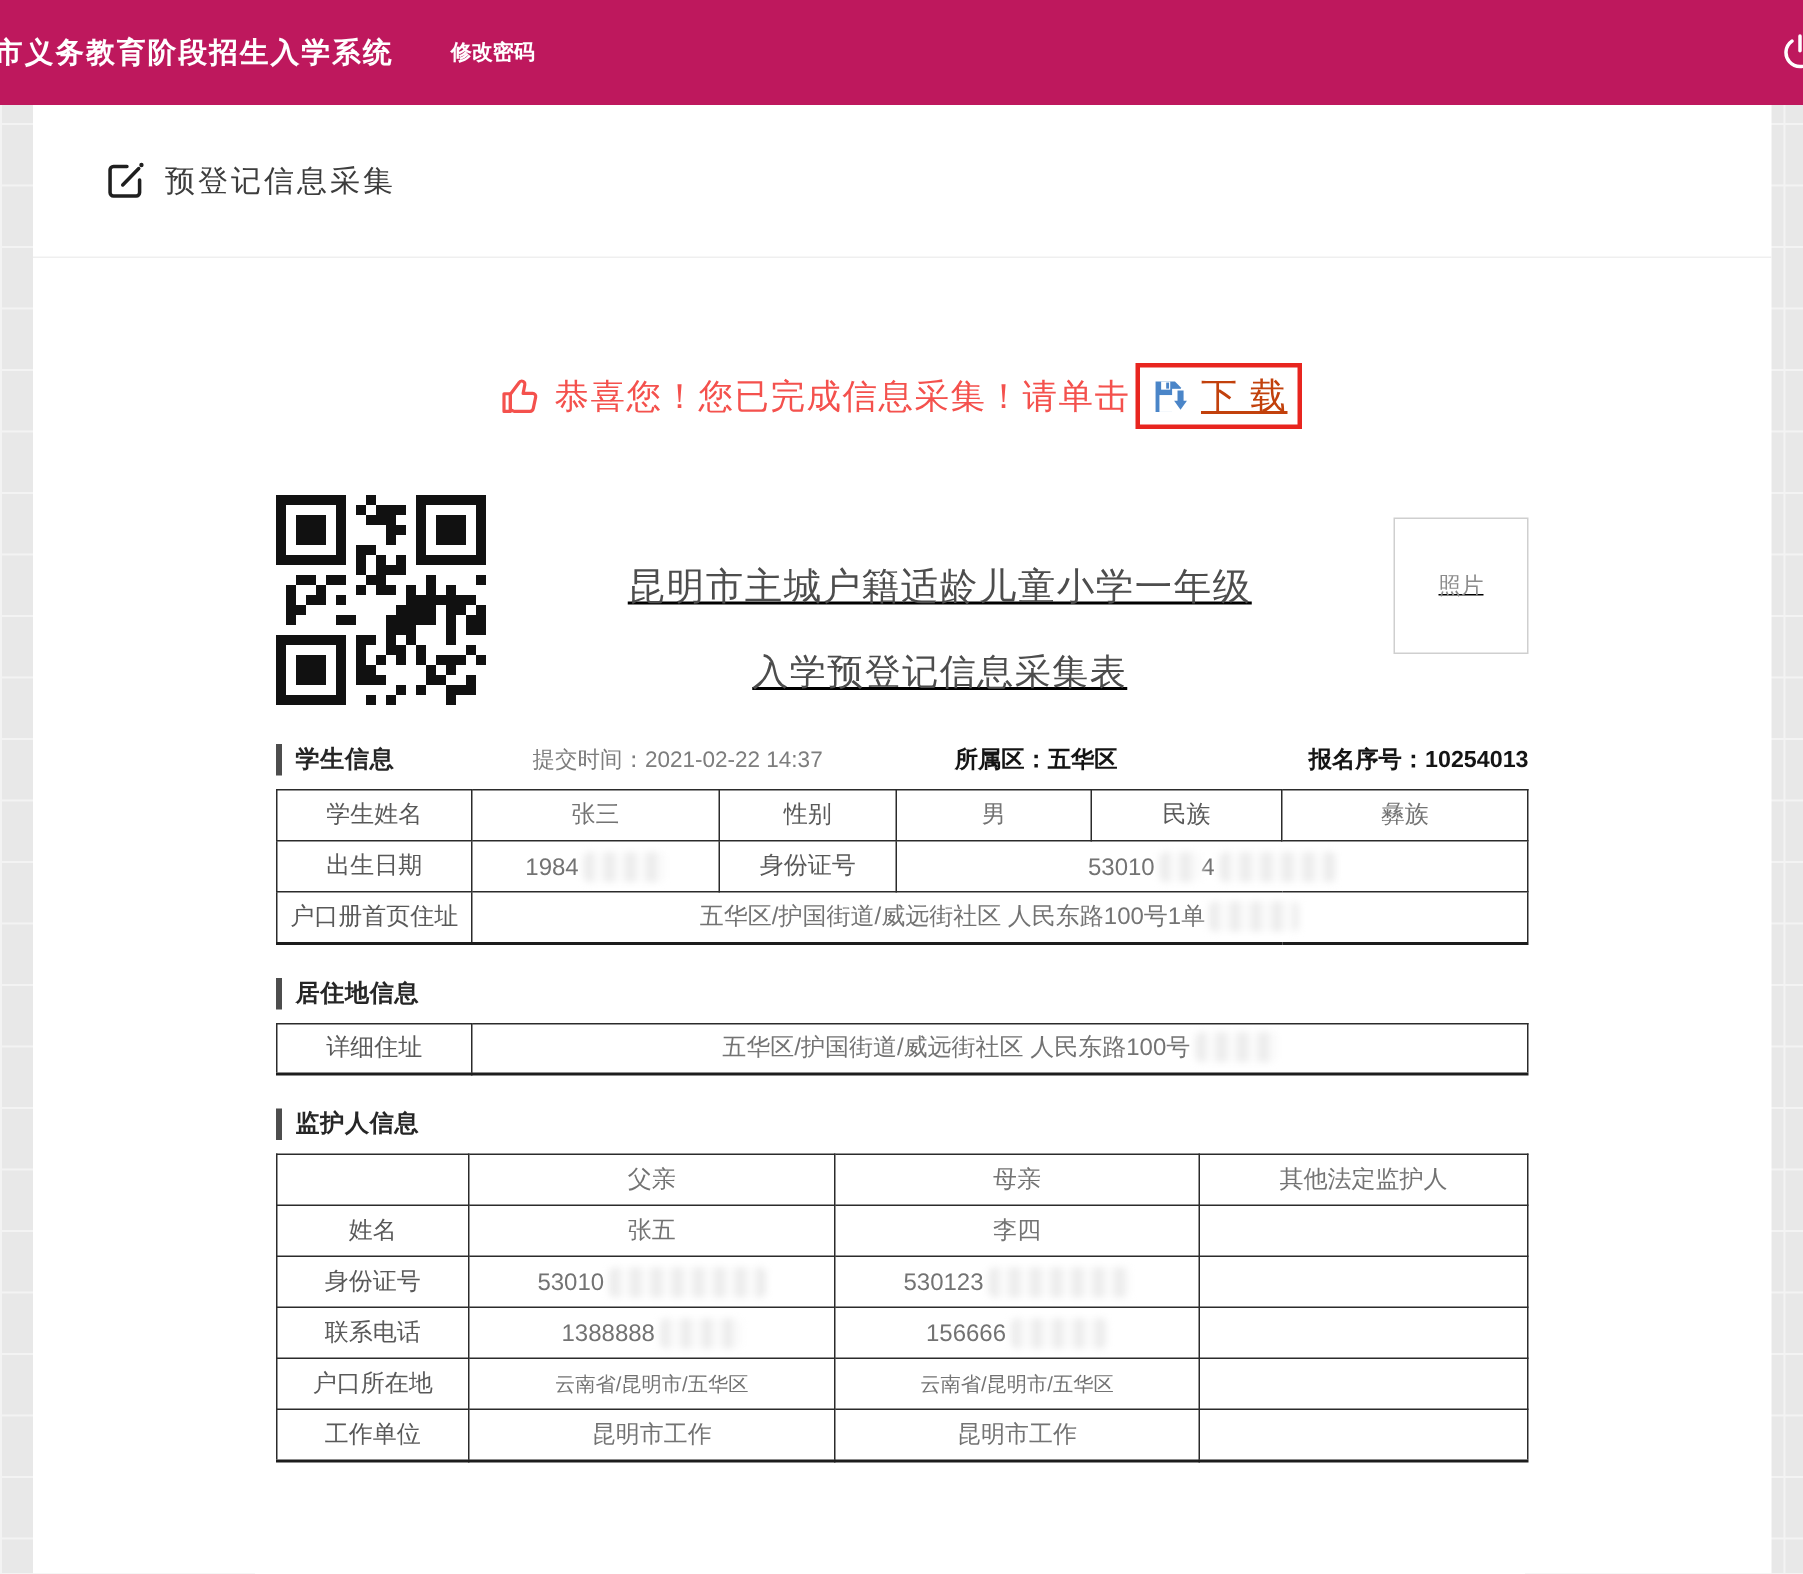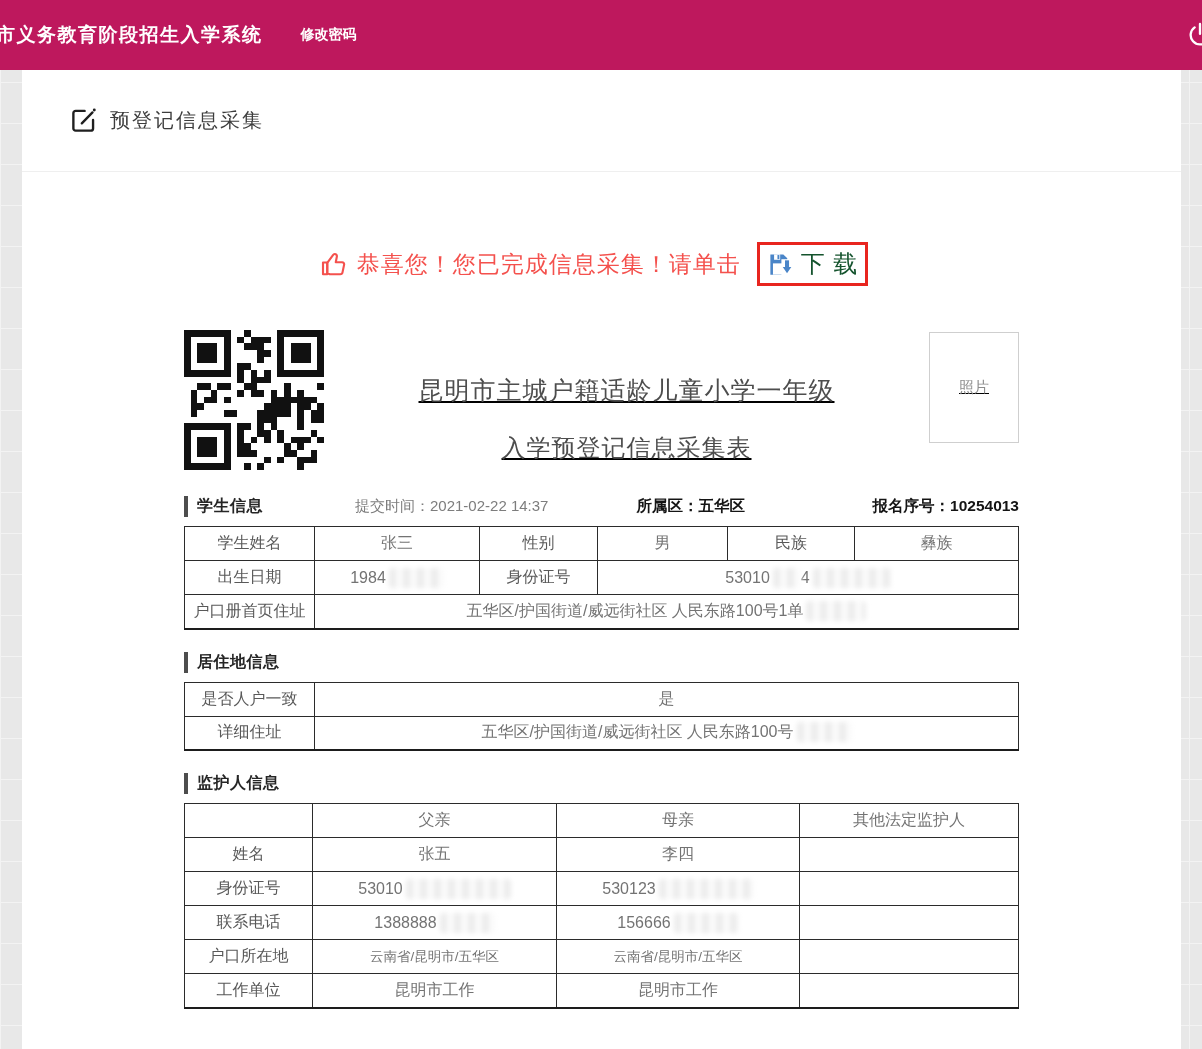--- a/index.html
+++ b/index.html
@@ -31,32 +31,32 @@
   .form-area{ width:835px; margin:0 auto; }
 
   
   .notice{
     margin-top:70px; display:flex; align-items:center; justify-content:center;
     color:#f4514d; font-size:23px; white-space:nowrap; letter-spacing:1px;
   }
   .thumb{ margin-right:8px; display:flex; }
   .download-box{
     display:inline-flex; align-items:center; border:3px solid #e8251f;
-    padding:3px 7px; margin:0 16px; color:#14532d; gap:7px; cursor:pointer; font-size:24px;
+    padding:3px 7px; margin:0 3px; color:#c2410c; gap:7px; cursor:pointer; font-size:24px;text-decoration:underline;
   }
 
   
   .form-head{ margin-top:44px; display:flex; align-items:flex-start;text-decoration:underline; }
   .qr{ width:140px; height:140px; }
   .qr svg{ width:140px; height:140px; display:block; }
   .titles{ flex:1; text-align:center; color:#4d4d4d; }
   .t1{ font-size:25px; margin-top:44px; letter-spacing:1px; }
   .t2{ font-size:24px; margin-top:25px; letter-spacing:1px; }
   .photo{
-    width:90px; height:111px; border:1px solid #cfcfcf; margin-top:2px;
+    width:90px; height:91px; border:1px solid #cfcfcf; margin-top:15px;
     display:flex; align-items:center; justify-content:center; color:#8c8c8c; font-size:15px;
   }
 
   
   .sec-row{ display:flex; align-items:center; margin-top:26px; }
   .sec-row.tight{ margin-top:22px; }
   .sec-title{
     border-left:4px solid #4d4d4d; padding-left:9px; font-size:16px;
     font-weight:700; color:#262626; letter-spacing:.5px;
   }
@@ -407,24 +407,20 @@
 
     <div class="sec-row tight">
       <div class="sec-title">居住地信息</div>
     </div>
     <table class="tbl">
       <colgroup>
           <col style="width:130px">
           <col>
         </colgroup>
       <tbody>
-          <tr>
-        <td class="lbl">是否人户一致</td>
-        <td>是</td>
-      </tr>
       <tr>
         <td class="lbl">详细住址</td>
         <td><span>五华区/护国街道/威远街社区 人民东路100号</span><span class="redact w55"></span></td>
       </tr>
     </tbody>
       </table>
 
     <div class="sec-row tight">
       <div class="sec-title">监护人信息</div>
     </div>

